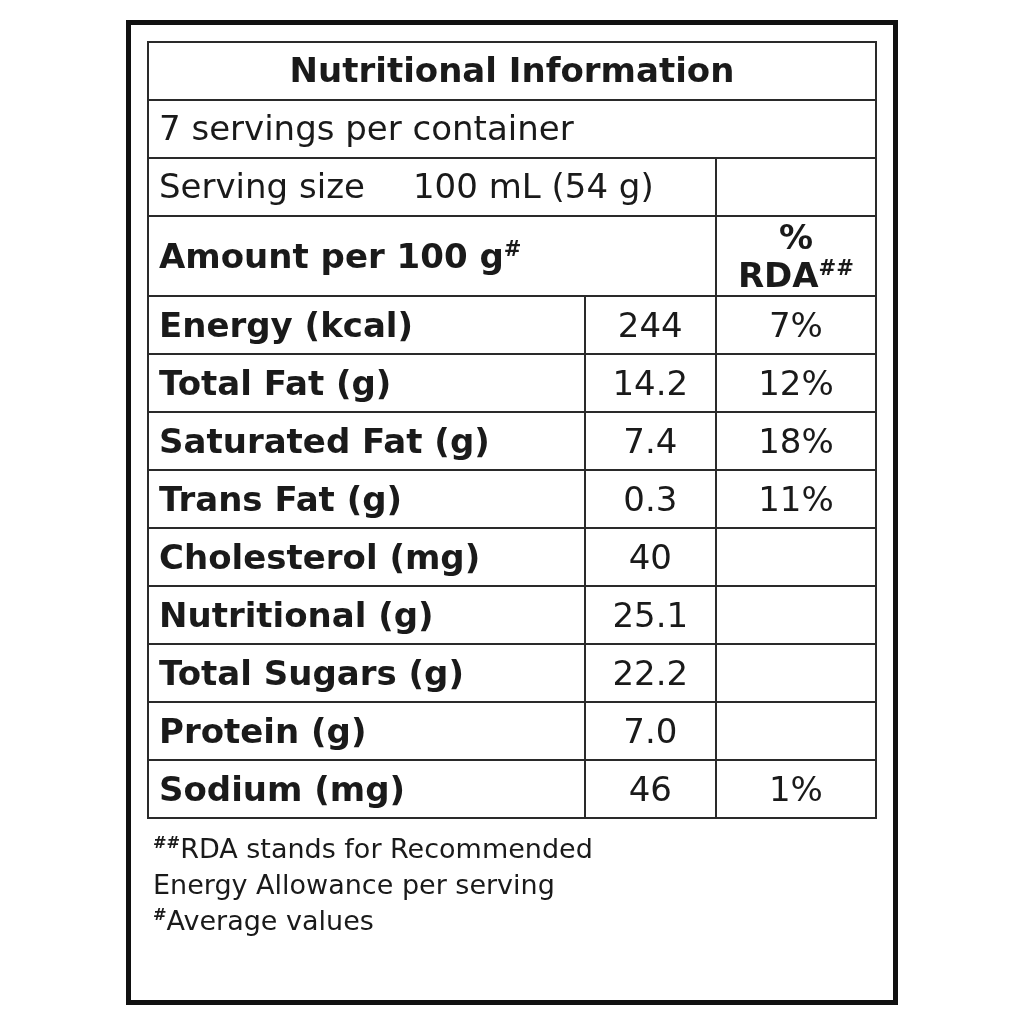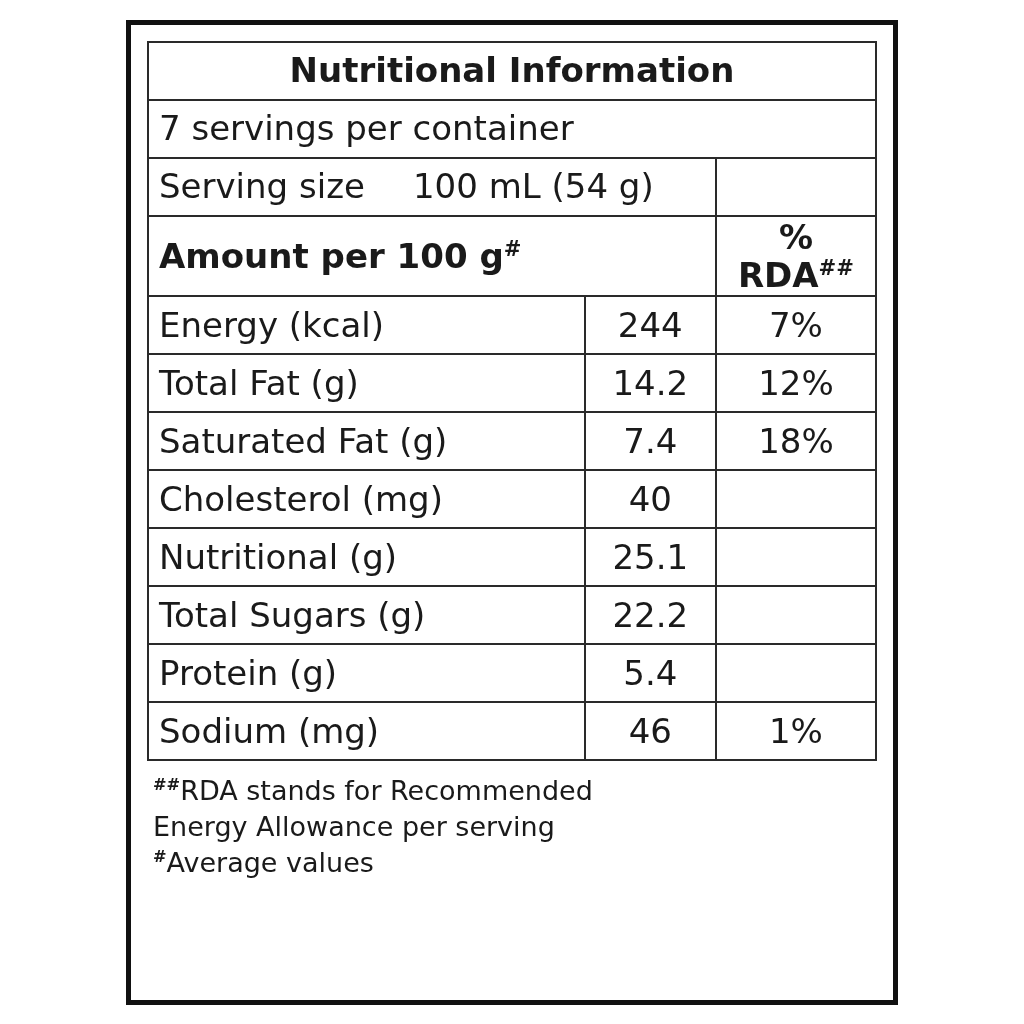--- a/index.html
+++ b/index.html
@@ -78,22 +78,22 @@
     font-weight: bold;
     font-size: 36px;
     margin-left: 20px;
   }
   .rda-head {
     font-weight: bold;
     font-size: 36px;
     text-align: center;
   }
 
-  .bold { font-weight: normal; }
-  .reg  { font-weight: normal; }
+  .bold { font-weight: bold; }
+  .reg  { font-weight: bold; }
 
   sup.mark {
     font-size: 0.62em;
     vertical-align: super;
     font-weight: bold;
     letter-spacing: 0px;
   }
 
   .footnotes {
     margin-top: 14px;
@@ -154,37 +154,42 @@
           <td class="bold">Total Fat (g)</td>
           <td class="col-val">14.2</td>
           <td class="col-rda">12%</td>
         </tr>
         <tr>
           <td class="reg">Saturated Fat (g)</td>
           <td class="col-val">7.4</td>
           <td class="col-rda">18%</td>
         </tr>
         <tr>
+          <td class="reg">Trans Fat (g)</td>
+          <td class="col-val">0.3</td>
+          <td class="col-rda">11%</td>
+        </tr>
+        <tr>
           <td class="reg">Cholesterol (mg)</td>
           <td class="col-val">40</td>
           <td class="col-rda"></td>
         </tr>
         <tr>
           <td class="bold">Nutritional (g)</td>
           <td class="col-val">25.1</td>
           <td class="col-rda"></td>
         </tr>
         <tr>
           <td class="reg">Total Sugars (g)</td>
           <td class="col-val">22.2</td>
           <td class="col-rda"></td>
         </tr>
         <tr>
           <td class="bold">Protein (g)</td>
-          <td class="col-val">5.4</td>
+          <td class="col-val">7.0</td>
           <td class="col-rda"></td>
         </tr>
         <tr>
           <td class="bold">Sodium (mg)</td>
           <td class="col-val">46</td>
           <td class="col-rda">1%</td>
         </tr>
       </tbody>
     </table>
 

